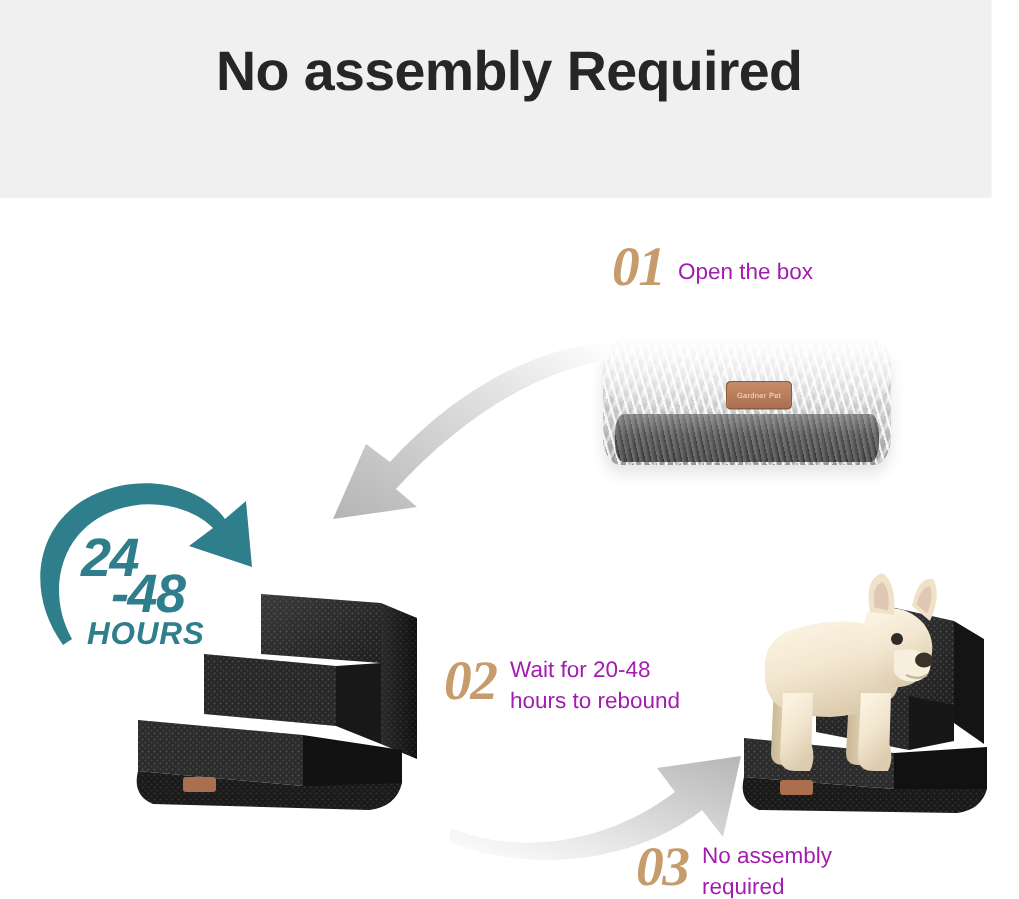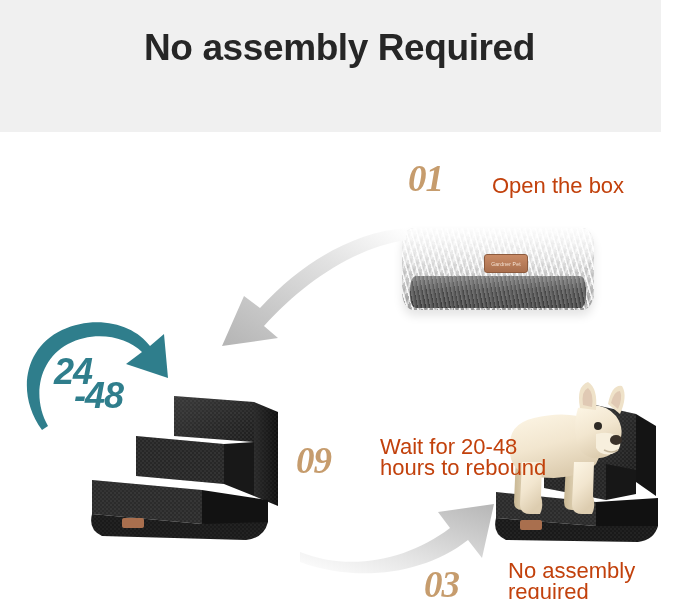--- a/index.html
+++ b/index.html
@@ -40,39 +40,38 @@
   }
   #header-title .hl {
     display: block;
     white-space: nowrap;
   }
 
   
   .step {
     position: absolute;
     display: flex;
-    align-items: flex-end;
-    gap: 40px;
+    align-items: center;
   }
   .step-num {
     font-family: "Liberation Serif", serif;
     font-style: italic;
     font-weight: bold;
     font-size: 37px;
     line-height: 34px;
     color: #c69c6d;
     letter-spacing: -1px;
     padding-right: 9px;
     white-space: nowrap;
   }
   .step-label {
     font-family: "Liberation Sans", sans-serif;
-    font-size: 22px;
+    font-size: 15px;
     line-height: 21px;
-    color: #c2410c;
+    color: #a21caf;
     padding-top: 4px;
     white-space: pre-line;
   }
 
   #step-01 { left: 408px; top: 162px; }
   #step-02 { left: 296px; top: 432px; }
   #step-03 { left: 424px; top: 556px; }
 
   
   #package-art {
@@ -227,20 +226,21 @@
     <path d="M2,74 C52,94 110,82 152,50 L140,34 L196,26 L184,80 L170,62 C124,98 56,104 2,84 Z" fill="url(#agrad2)"></path>
   </svg>
 
   <div id="hours-badge">
     <svg class="badge-arrow" width="166" height="126" viewBox="0 0 166 126">
       <path d="M24,110 C-2,74 6,28 44,10 C78,-6 116,4 132,26 L146,14 L150,58 L108,44 L124,32
                C108,16 76,10 50,24 C20,40 14,78 30,106 Z" fill="#2f7e8c"></path>
     </svg>
     <div class="hb-text" id="hb-24">24</div>
     <div class="hb-text" id="hb-48">-48</div>
+    <div class="hb-text" id="hb-hours">HOURS</div>
   </div>
 
   <svg class="stairs" id="stairs-left" viewBox="0 0 216 158">
     <defs>
       <linearGradient id="stepTopL" x1="0" y1="0" x2="1" y2="1">
         <stop offset="0%" stop-color="#3a3a3a"></stop>
         <stop offset="100%" stop-color="#1d1d1d"></stop>
       </linearGradient>
       <linearGradient id="sideL" x1="0" y1="0" x2="1" y2="0">
         <stop offset="0%" stop-color="#2a2a2a"></stop>
@@ -343,21 +343,21 @@
     <path d="M104,56 Q122,52 128,62 Q130,72 120,76 Q108,78 104,70 Z" fill="#f7efdd"></path>
 
     <ellipse cx="124" cy="62" rx="6" ry="5" fill="#3a3129"></ellipse>
 
     <ellipse cx="106" cy="48" rx="4" ry="4" fill="#2e2a25"></ellipse>
 
     <path d="M112,72 Q120,76 126,72" stroke="#c4b69c" stroke-width="1.6" fill="none"></path>
   </svg>
 
   <div class="step" id="step-02">
-    <div class="step-num">09</div>
+    <div class="step-num">02</div>
     <div class="step-label">Wait for 20-48
 hours to rebound</div>
   </div>
 
   <div class="step" id="step-03">
     <div class="step-num">03</div>
     <div class="step-label">No assembly
 required</div>
   </div>
 

